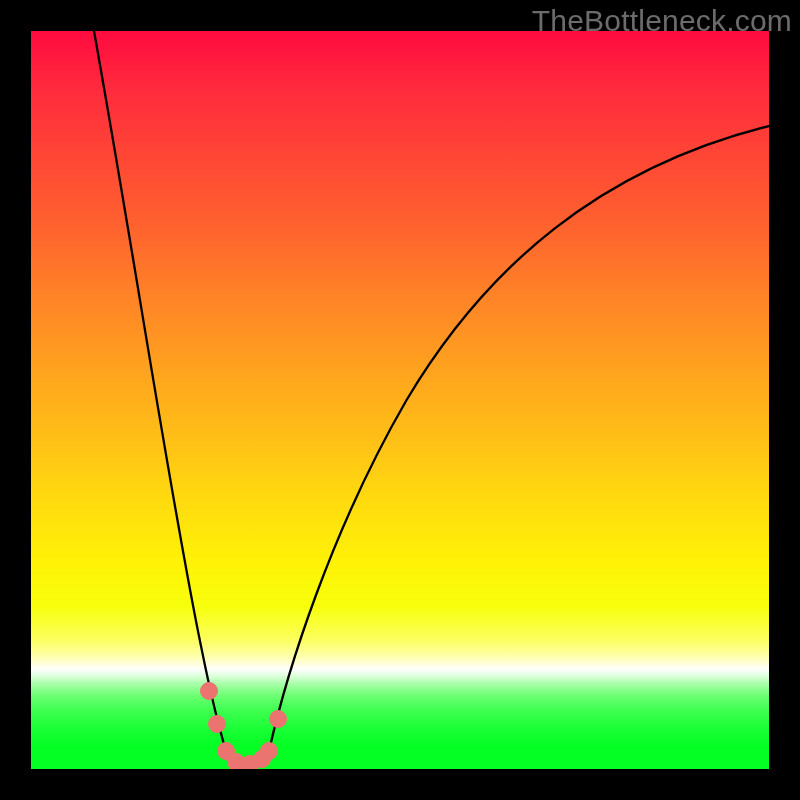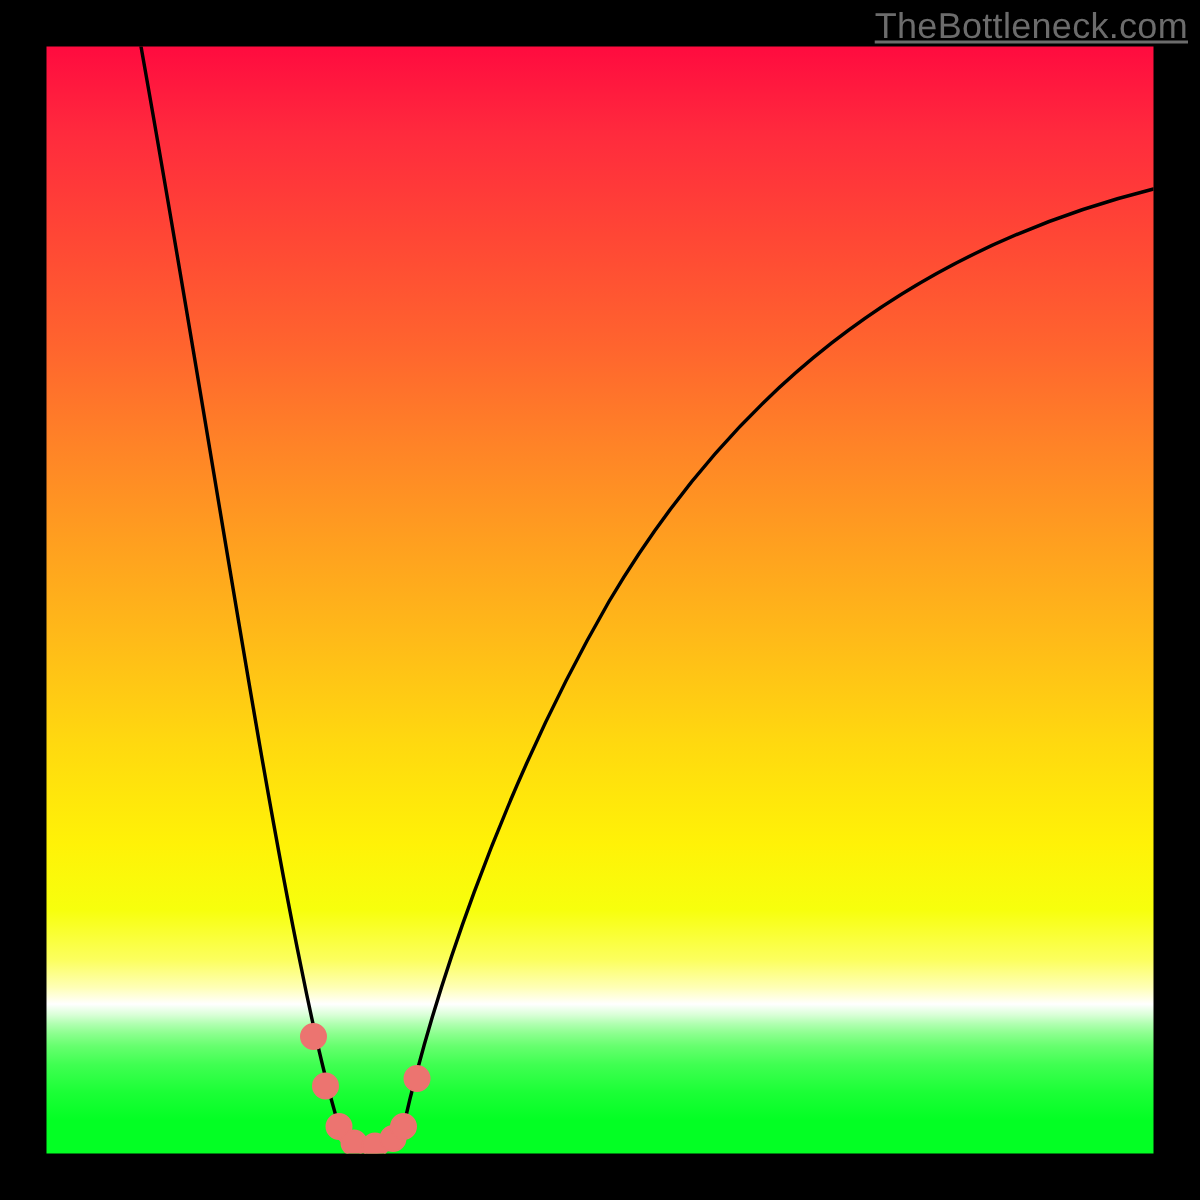--- a/index.html
+++ b/index.html
@@ -51,25 +51,24 @@
       #1bff36 94.5%,
       #03ff24 97%,
       #03ff24 100%
     );
   }
   .watermark {
     position: absolute;
     top: 4px;
     right: 8px;
     color: #6c6c6c;
-    font-size: 24px;
+    font-size: 30px;
     font-weight: 400;
     letter-spacing: 0.2px;
     user-select: none;
-    text-decoration: underline;
   }
   svg.curves {
     position: absolute;
     inset: 0;
     width: 738px;
     height: 738px;
   }
 </style>
 </head>
 <body>

